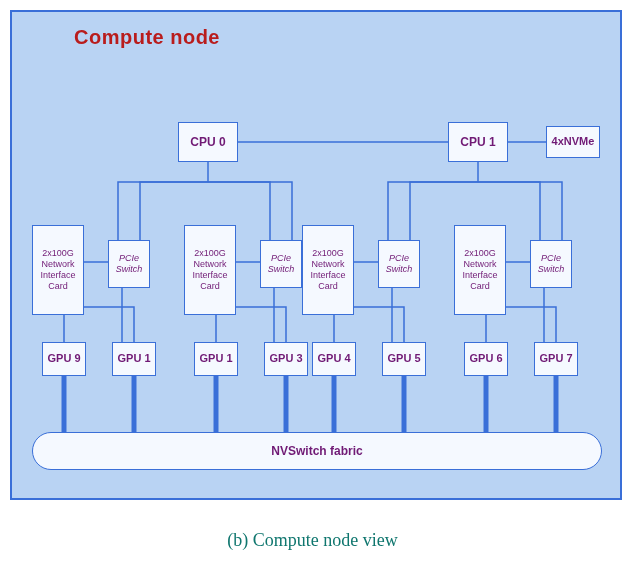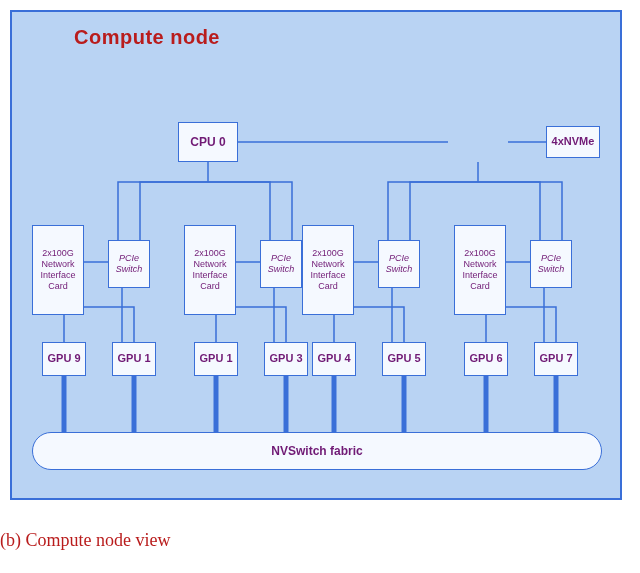--- a/index.html
+++ b/index.html
@@ -60,23 +60,24 @@
     top: 0;
     width: 612px;
     height: 490px;
     pointer-events: none;
   }
   .caption {
     position: absolute;
     left: 0;
     width: 625px;
     top: 530px;
+    text-align: center;
     font-family: Georgia, 'Times New Roman', serif;
     font-size: 18px;
-    color: #b91c1c;
+    color: #0f766e;
   }
 </style>
 </head>
 <body>
 
 <div class="panel">
   <div class="panel-title">Compute node</div>
 
   <svg class="wires">
     <g stroke="#3a6fd8" stroke-width="1.5" fill="none">
@@ -125,20 +126,21 @@
       <line x1="204" y1="364" x2="204" y2="420"></line>
       <line x1="274" y1="364" x2="274" y2="420"></line>
       <line x1="322" y1="364" x2="322" y2="420"></line>
       <line x1="392" y1="364" x2="392" y2="420"></line>
       <line x1="474" y1="364" x2="474" y2="420"></line>
       <line x1="544" y1="364" x2="544" y2="420"></line>
     </g>
   </svg>
 
   <div class="box cpu" style="left:166px;top:110px">CPU 0</div>
+  <div class="box cpu" style="left:436px;top:110px">CPU 1</div>
   <div class="box nvme" style="left:534px;top:114px">4xNVMe</div>
 
   <div class="box nic" style="left:20px; top:213px">2x100G Network Interface Card</div>
   <div class="box pcie" style="left:96px; top:228px">PCIe Switch</div>
 
   <div class="box nic" style="left:172px;top:213px">2x100G Network Interface Card</div>
   <div class="box pcie" style="left:248px;top:228px">PCIe Switch</div>
 
   <div class="box nic" style="left:290px;top:213px">2x100G Network Interface Card</div>
   <div class="box pcie" style="left:366px;top:228px">PCIe Switch</div>

